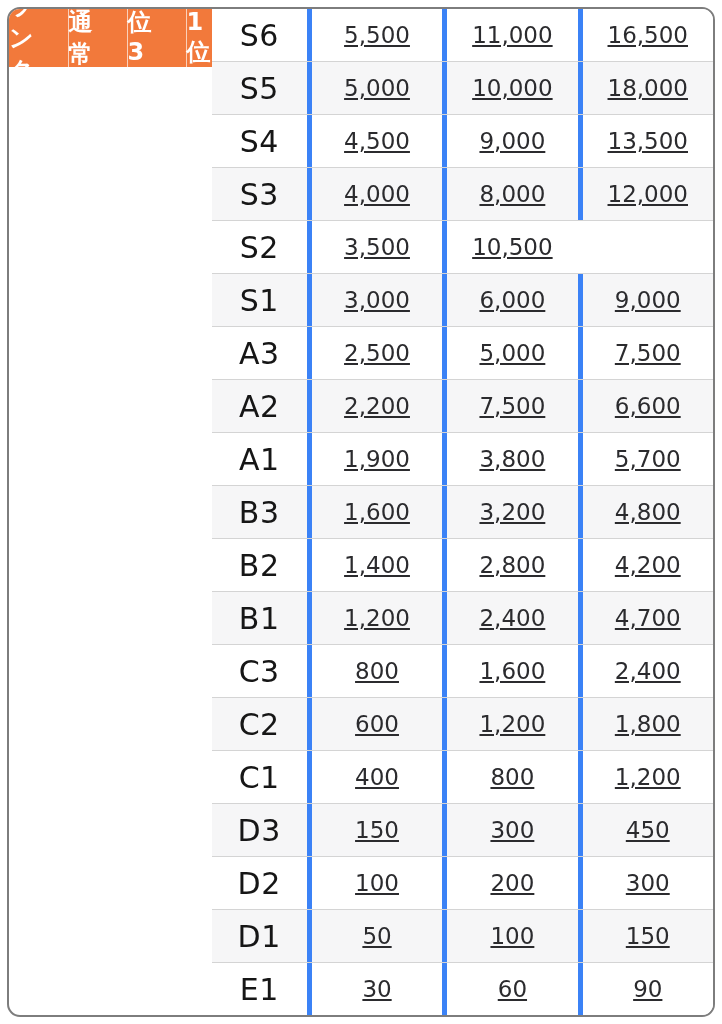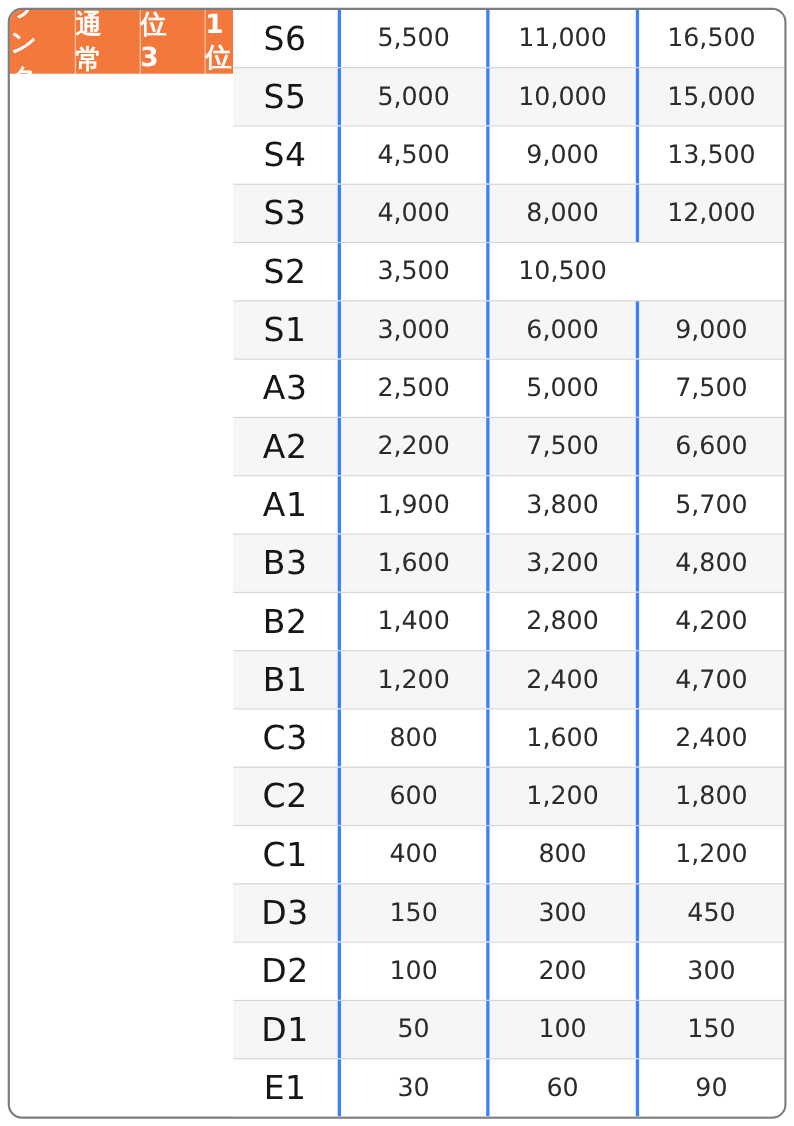--- a/index.html
+++ b/index.html
@@ -54,21 +54,21 @@
   .row + .row { border-top: 1px solid #d4d4d4; }
   .row:nth-child(even) { background: #f6f6f7; }
   .cell {
     display: flex;
     align-items: center;
     justify-content: center;
     box-sizing: border-box;
     color: #2b2b2e;
     font-size: 23px;
   }
-  .cell + .cell { border-left: 3px solid #3b82f6; }
+  .cell + .cell { border-left: 5px solid #3b82f6; text-decoration: underline; }
   .col-rank { width: 19%; }
   .col-val  { width: 27%; }
   .rank-label {
     font-weight: 400;
     font-size: 30px;
     color: #161616;
     letter-spacing: 0.5px;
   }
 </style>
 </head>
@@ -87,21 +87,21 @@
         <div class="cell col-rank rank-label">S6</div>
         <div class="cell col-val">5,500</div>
         <div class="cell col-val">11,000</div>
         <div class="cell col-val">16,500</div>
       </div>
 
       <div class="row">
         <div class="cell col-rank rank-label">S5</div>
         <div class="cell col-val">5,000</div>
         <div class="cell col-val">10,000</div>
-        <div class="cell col-val">15,000</div>
+        <div class="cell col-val">18,000</div>
       </div>
 
       <div class="row">
         <div class="cell col-rank rank-label">S4</div>
         <div class="cell col-val">4,500</div>
         <div class="cell col-val">9,000</div>
         <div class="cell col-val">13,500</div>
       </div>
 
       <div class="row">

